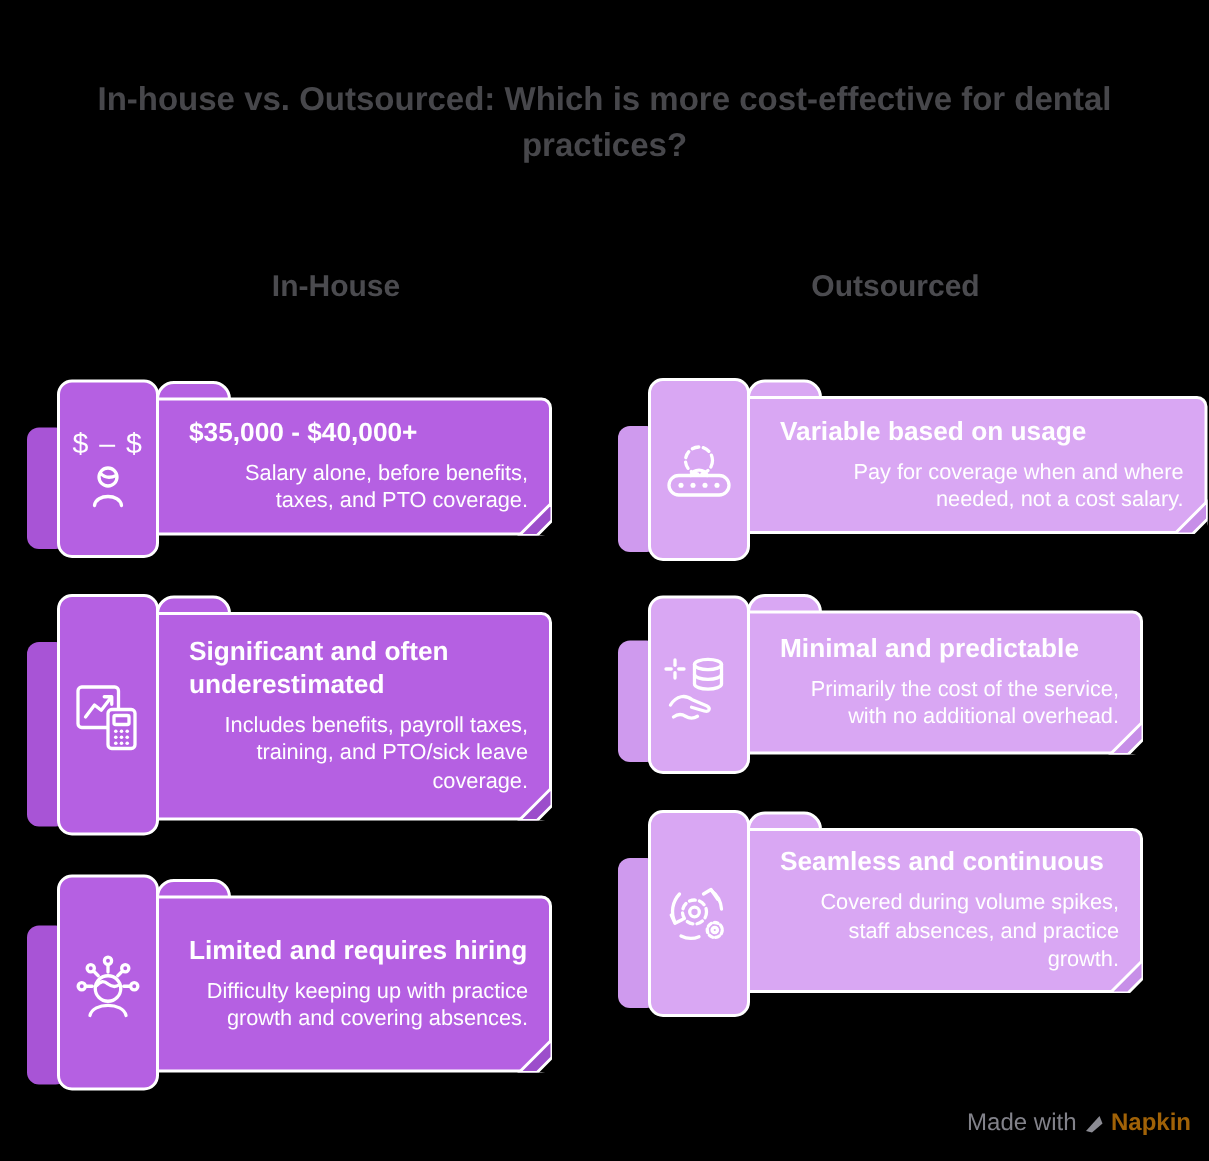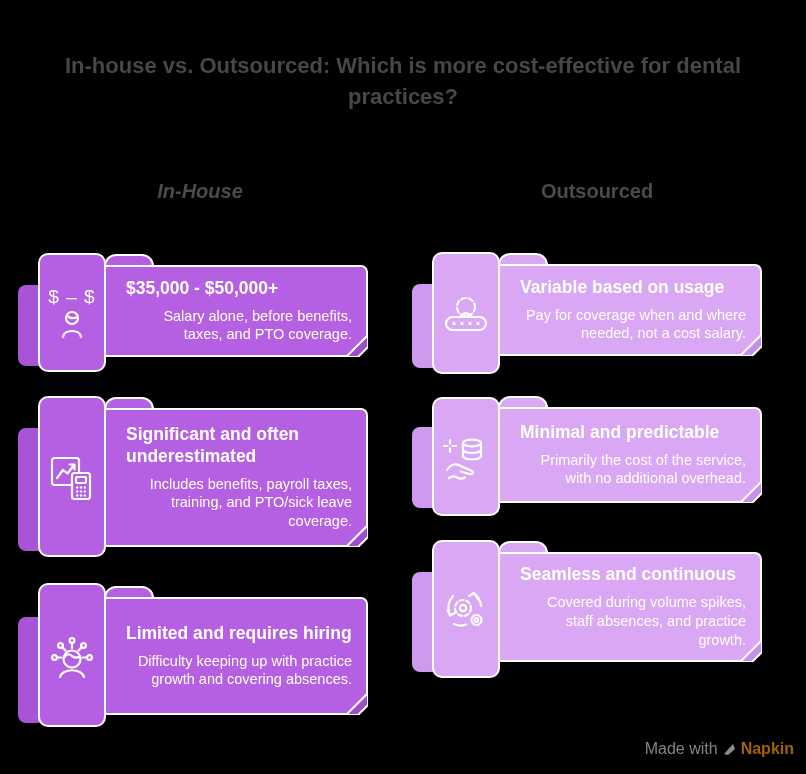--- a/index.html
+++ b/index.html
@@ -8,31 +8,31 @@
     font-family:"Liberation Sans", sans-serif; overflow:hidden;
   }
   .title {
     position:absolute; top:50px; left:53px; width:700px;
     text-align:center; color:#47474b; font-size:22px; font-weight:bold; line-height:1.42;
   }
   .col-header {
     position:absolute; top:180px; font-size:20px; font-weight:bold;
     color:#4b4b4f; text-align:center;
   }
-  .col-header.left  { left:10px;  width:380px;font-style:italic; }
+  .col-header.left  { left:34px;  width:380px; }
   .col-header.right { left:412px; width:370px; }
 
   .card { position:absolute; width:350px; height:var(--ph); }
   .card.left-col  { left:18px;  --fill:#b560e2; --fill-dark:#9c4ecb; --strip:#a854d6; }
   .card.right-col { left:412px; --fill:#d9a7f3; --fill-dark:#c78fe8; --strip:#cf9aee; }
 
   #card-l1 { top:253px; --ph:119px; --mt:12px; --mh:92px;  }
   #card-l2 { top:396px; --ph:161px; --mt:12px; --mh:139px; }
   #card-l3 { top:583px; --ph:144px; --mt:14px; --mh:118px; }
-  #card-r1 { top:252px; --ph:122px; --mt:12px; --mh:92px;  }
+  #card-r1 { top:252px;padding-left:43px; --ph:122px; --mt:12px; --mh:92px;  }
   #card-r2 { top:397px; --ph:119px; --mt:10px; --mh:96px;  }
   #card-r3 { top:540px; --ph:138px; --mt:12px; --mh:110px; }
 
   .backstrip {
     position:absolute; left:0; width:27px;
     top:calc(var(--mt) + 20px); height:calc(var(--ph) - 38px);
     background:var(--strip); border-radius:8px;
   }
   .curl {
     position:absolute; left:86px; top:calc(var(--mt) - 11px);
@@ -71,21 +71,21 @@
 
   <div class="title">In-house vs. Outsourced: Which is more cost-effective for dental practices?</div>
 
   <div class="col-header left">In-House</div>
   <div class="col-header right">Outsourced</div>
 
   <div class="card left-col" id="card-l1">
     <div class="backstrip"></div>
     <div class="curl"></div>
     <div class="main">
-      <div class="card-title">$35,000 - $50,000+</div>
+      <div class="card-title">$35,000 - $40,000+</div>
       <div class="card-desc">Salary alone, before benefits, taxes, and PTO coverage.</div>
       <svg class="fold" viewBox="0 0 26 26">
         <polygon points="16,26 26,16 26,26" fill="#000"></polygon>
         <polygon points="4,26 26,4 26,16 16,26" fill="#9c4ecb" stroke="#fff" stroke-width="2" stroke-linejoin="round"></polygon>
       </svg>
     </div>
     <div class="icon-panel">
       <div class="icon-stack">
         <div class="icon-dollar">$ – $</div>
         <svg width="32" height="30" viewBox="0 0 32 30" class="lineart">

